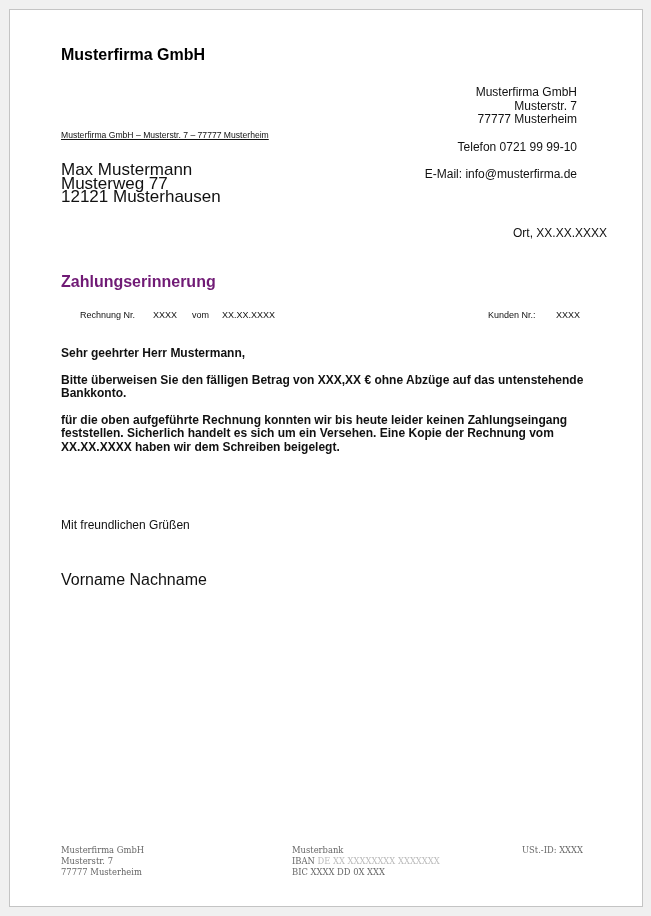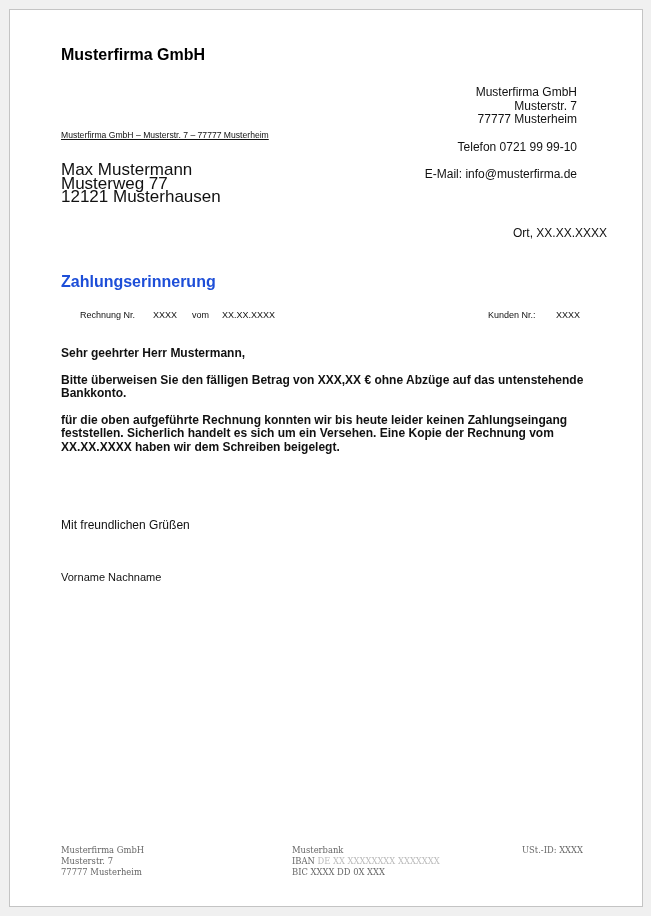--- a/index.html
+++ b/index.html
@@ -53,41 +53,41 @@
       font-size: 17px; line-height: 13.6px;
     }
     .date {
       right: 35px; top: 209px;
       font-size: 12px;
       text-align: right;
     }
     .subject {
       left: 51px; top: 256px;
       font-size: 16px; font-weight: bold;
-      color: #1d4ed8;
+      color: #701a75;
     }
     .ref-line {
       left: 51px; top: 293px;
       width: 520px;
       font-size: 9px;
     }
     .ref-line span { position: absolute; white-space: nowrap; margin-left: 19px; }
     .body-text {
       left: 51px; top: 330px;
       width: 560px;
       font-size: 12px; line-height: 13.6px;
     }
     .body-text p { margin: 0 0 13px 0; font-weight: bold; }
     .closing {
       left: 51px; top: 501px;
       font-size: 12px;
     }
     .signature {
       left: 51px; top: 554px;
-      font-size: 11px;
+      font-size: 16px;
     }
     .footer {
       top: 828px;
       font-family: "DejaVu Serif", serif;
       font-size: 8.4px; line-height: 11px;
       color: #666;
     }
     .footer-col1 { left: 51px; }
     .footer-col2 { left: 282px; }
     .footer-col3 { left: 512px; }

